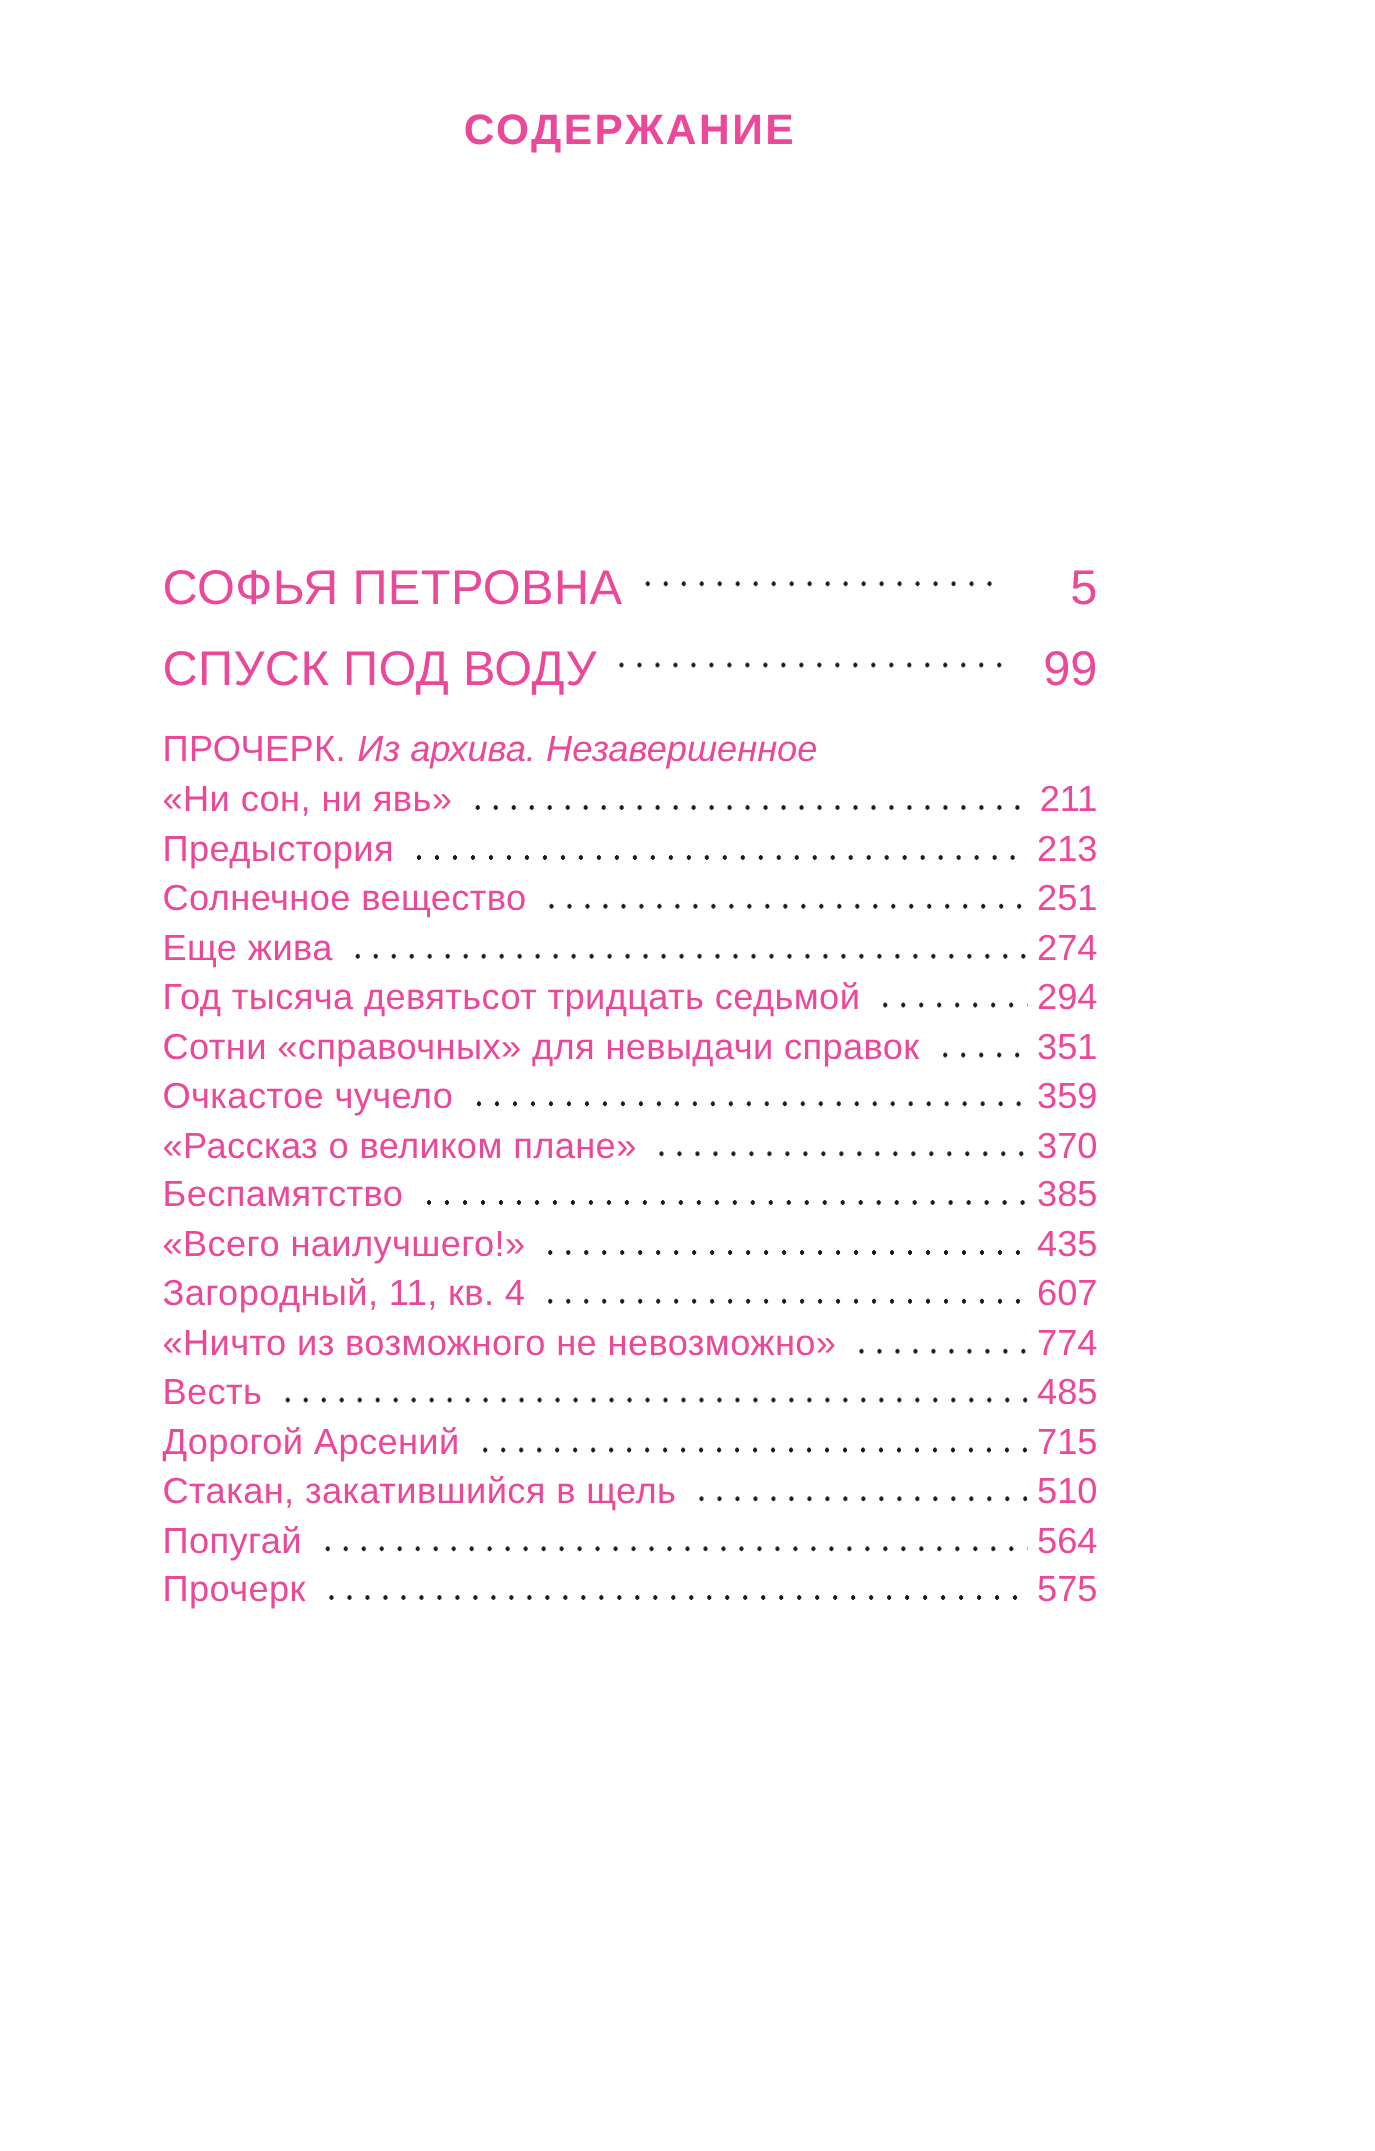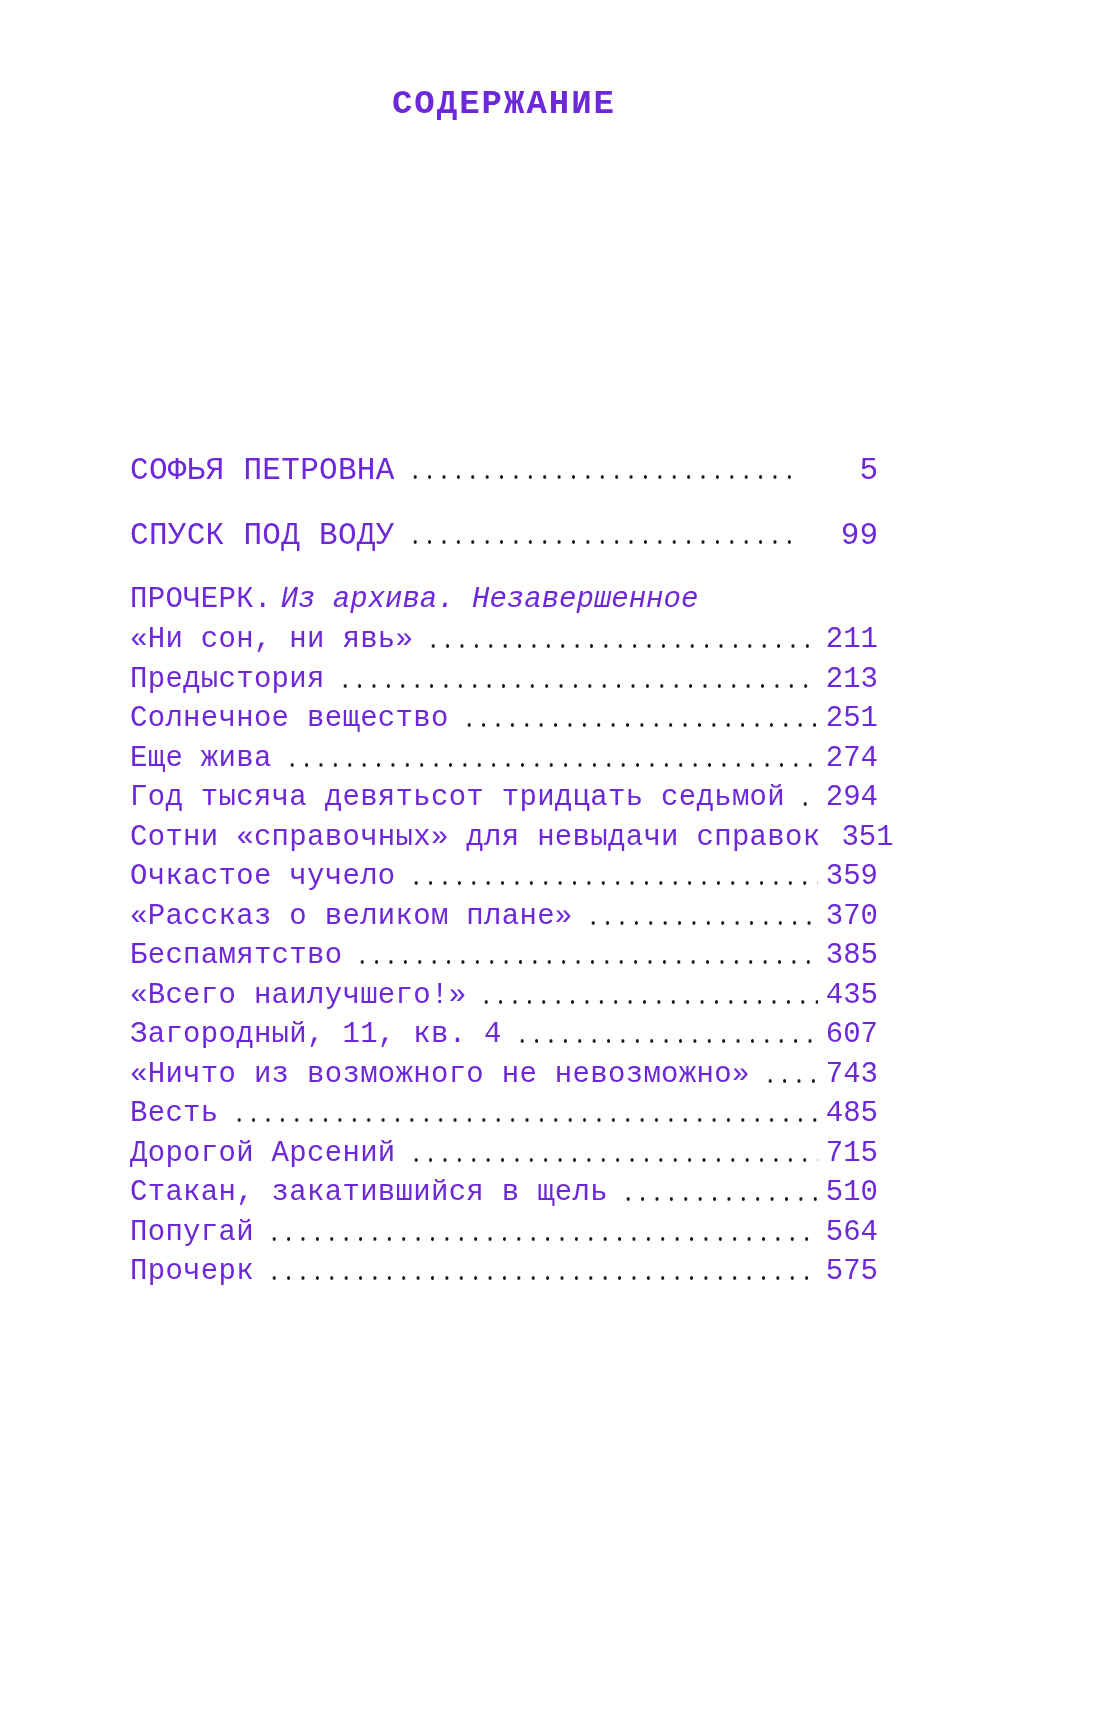--- a/index.html
+++ b/index.html
@@ -5,22 +5,22 @@
   html, body {
     margin: 0;
     padding: 0;
     background: #ffffff;
   }
   .page {
     position: relative;
     width: 1100px;
     height: 1321px;
     background: #ffffff;
-    font-family: Liberation Mono, monospace;
-    color: #6d28d9;
+    font-family: Liberation Sans, sans-serif;
+    color: #ec4899;
     overflow: hidden;
   }
   .toc-column {
     position: absolute;
     left: 130px;
     top: 0;
     width: 748px;
   }
   .page-title {
     margin: 84px 0 0 0;
@@ -47,23 +47,24 @@
     margin: 0 6px 7px 13px;
     background-image: radial-gradient(circle, #1c1c1c 1.6px, transparent 1.9px);
     background-size: 14.4px 10px;
     background-position: 0 center;
     background-repeat: repeat-x;
   }
   .row .pageno {
     white-space: nowrap;
   }
   .row-top {
-    font-size: 31px;
+    font-size: 39px;
     line-height: 38px;
     margin-bottom: 27px;
+    align-items: center;
   }
   .row-top .dots {
     margin-right: 20px;
     margin-bottom: 8px;
   }
   .row-top .pageno {
     min-width: 56px;
     text-align: right;
   }
   .section-header {
@@ -166,21 +167,21 @@
           <span class="pageno">435</span>
         </div>
         <div class="row row-entry">
           <span class="label">Загородный, 11, кв. 4</span>
           <span class="dots"></span>
           <span class="pageno">607</span>
         </div>
         <div class="row row-entry">
           <span class="label">«Ничто из возможного не невозможно»</span>
           <span class="dots"></span>
-          <span class="pageno">743</span>
+          <span class="pageno">774</span>
         </div>
         <div class="row row-entry">
           <span class="label">Весть</span>
           <span class="dots"></span>
           <span class="pageno">485</span>
         </div>
         <div class="row row-entry">
           <span class="label">Дорогой Арсений</span>
           <span class="dots"></span>
           <span class="pageno">715</span>

